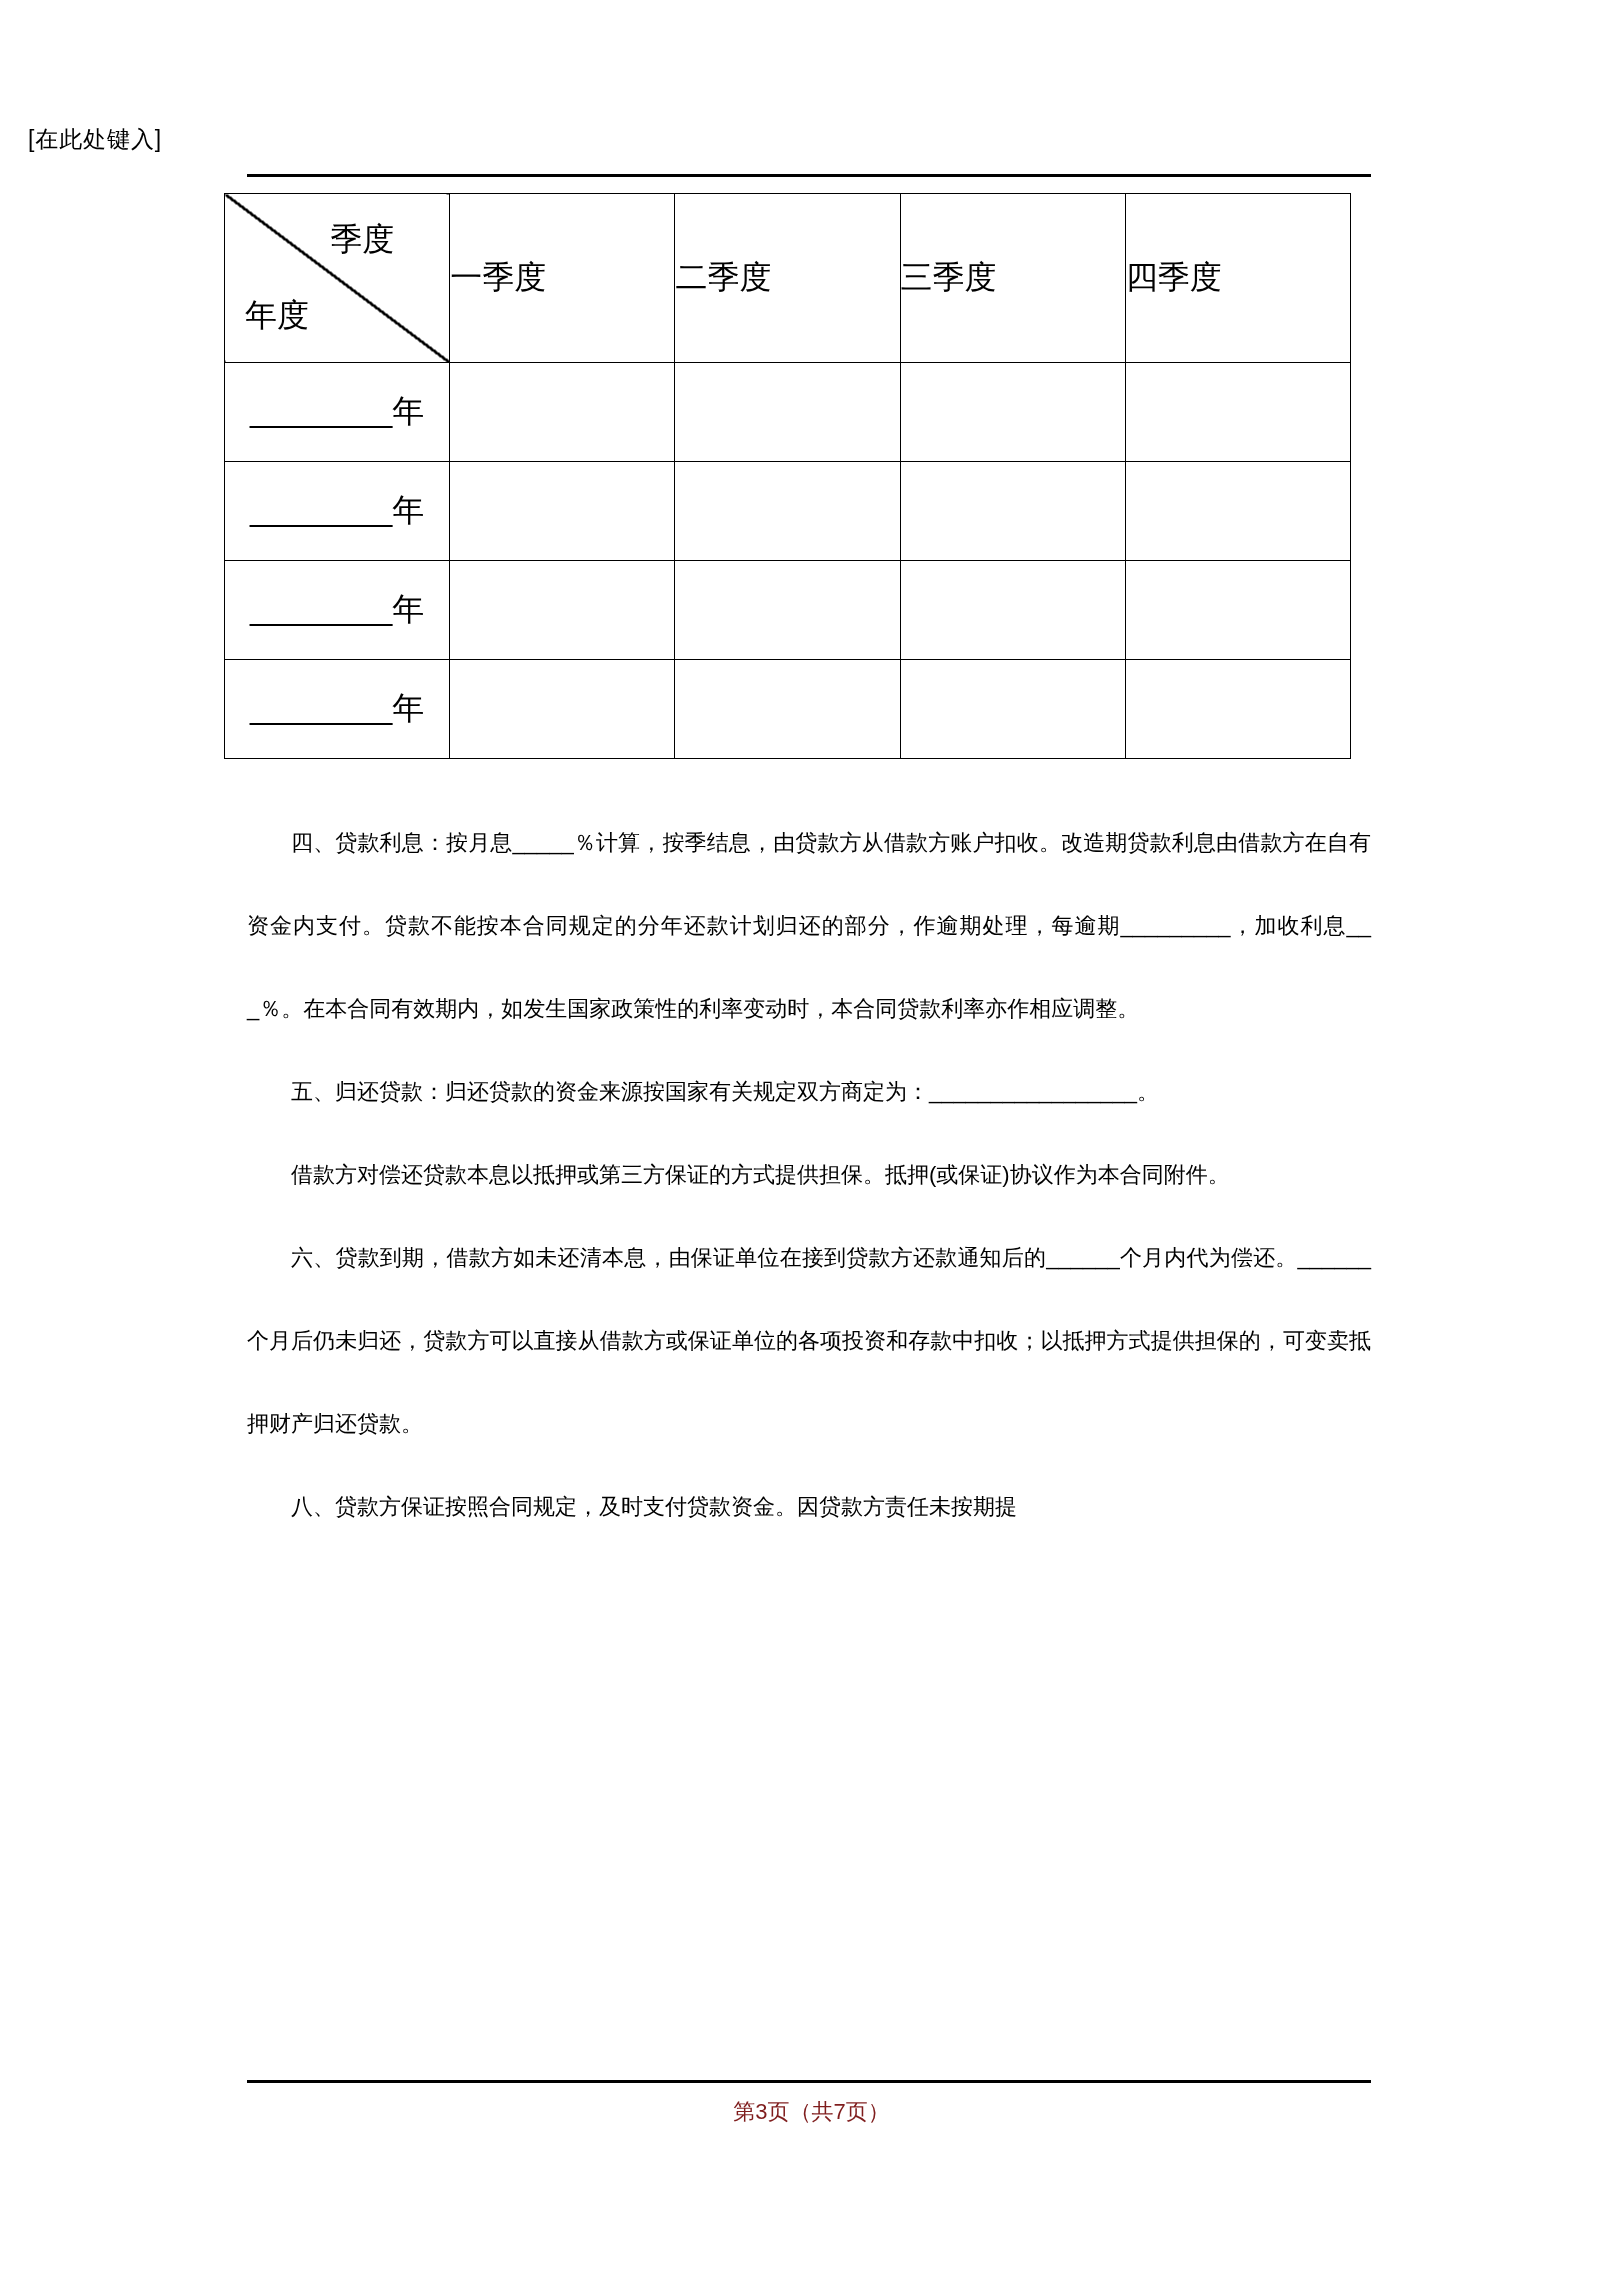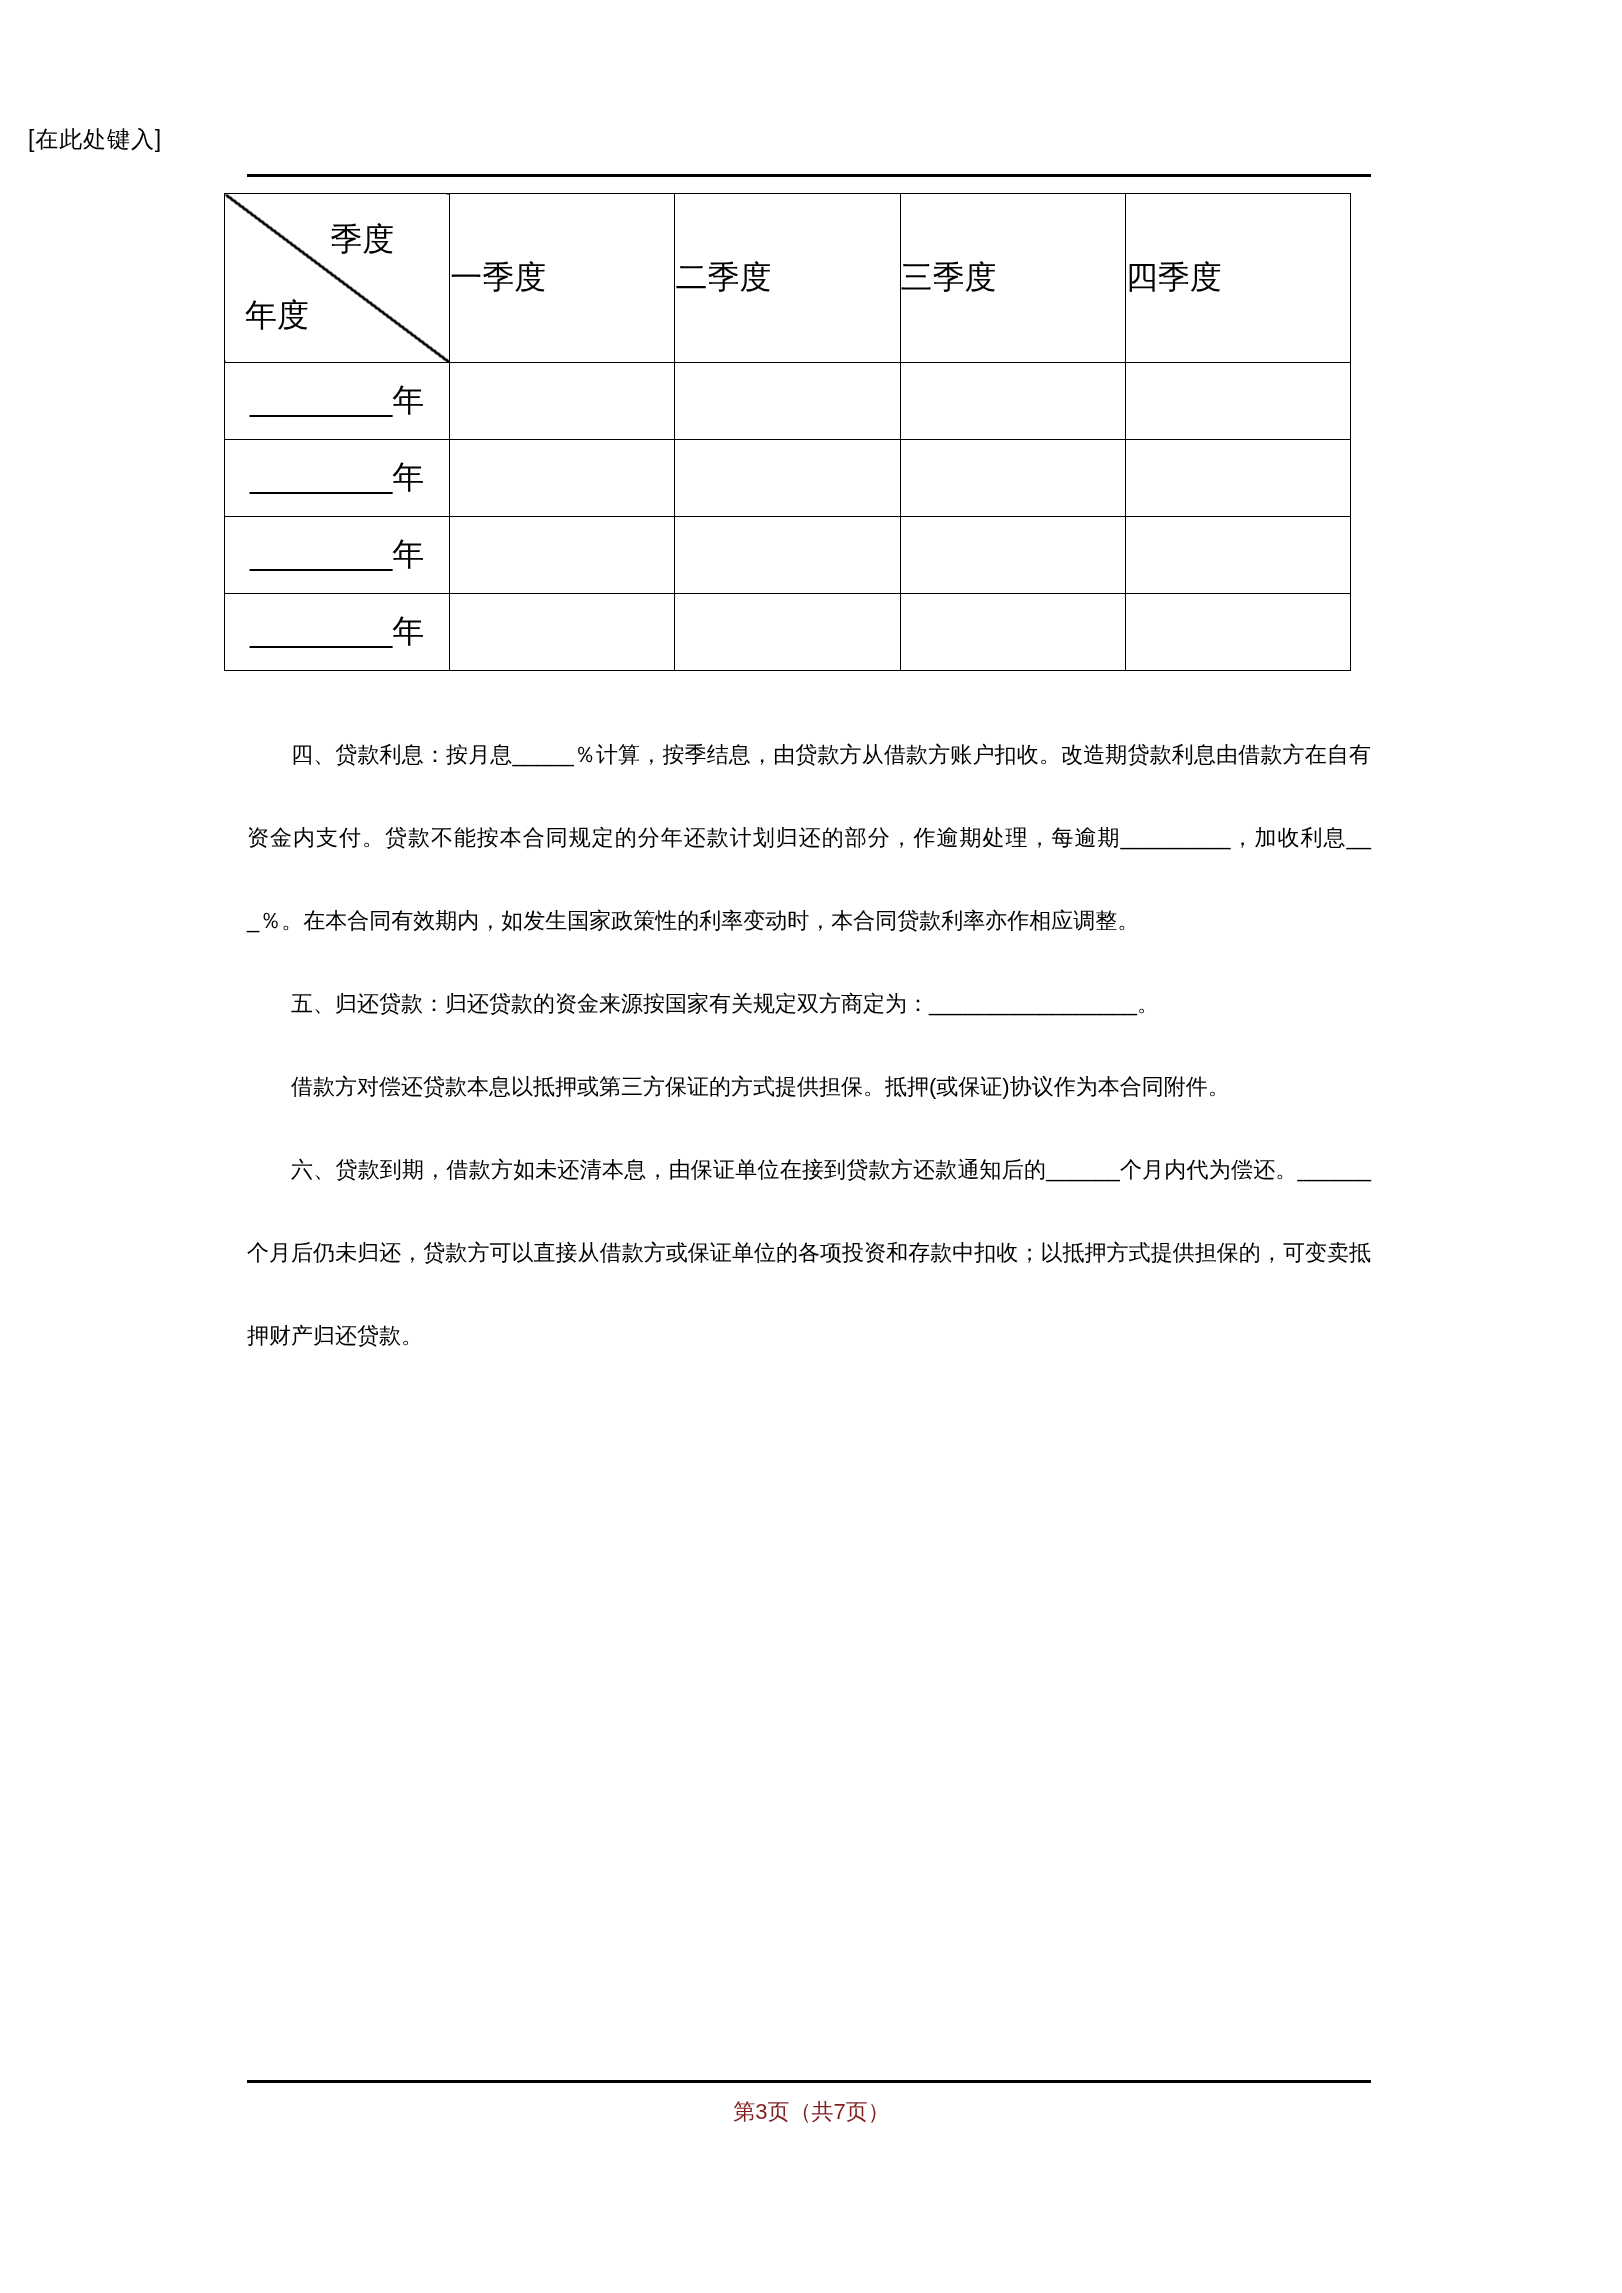--- a/index.html
+++ b/index.html
@@ -42,21 +42,21 @@
     table-layout: fixed;
     width: 1127px;
     margin-left: -23px;
   }
   table.sched td {
     border: 1.8px solid #000;
     font-size: 32px;
     padding: 0;
   }
   tr.hrow { height: 169px; }
-  tr.drow { height: 77px; }
+  tr.drow { height: 99px; }
   td.corner {
     position: relative;
     background: linear-gradient(
       to top right,
       transparent calc(50% - 1.4px),
       #000 calc(50% - 1.4px),
       #000 calc(50% + 1.4px),
       transparent calc(50% + 1.4px)
     );
   }
@@ -138,20 +138,21 @@
           <td class="empty"></td>
         </tr>
       </tbody>
     </table>
 
     <div class="body-text">
       <p>四、贷款利息：按月息_____％计算，按季结息，由贷款方从借款方账户扣收。改造期贷款利息由借款方在自有资金内支付。贷款不能按本合同规定的分年还款计划归还的部分，作逾期处理，每逾期_________，加收利息___％。在本合同有效期内，如发生国家政策性的利率变动时，本合同贷款利率亦作相应调整。</p>
       <p>五、归还贷款：归还贷款的资金来源按国家有关规定双方商定为：_________________。</p>
       <p>借款方对偿还贷款本息以抵押或第三方保证的方式提供担保。抵押(或保证)协议作为本合同附件。</p>
       <p>六、贷款到期，借款方如未还清本息，由保证单位在接到贷款方还款通知后的______个月内代为偿还。______个月后仍未归还，贷款方可以直接从借款方或保证单位的各项投资和存款中扣收；以抵押方式提供担保的，可变卖抵押财产归还贷款。</p>
+      <p>八、贷款方保证按照合同规定，及时支付贷款资金。因贷款方责任未按期提</p>
     </div>
 
   </div>
 
   <div class="rule rule-bottom"></div>
   <div class="footer-text">第3页（共7页）</div>
 
 </div>
 
 

